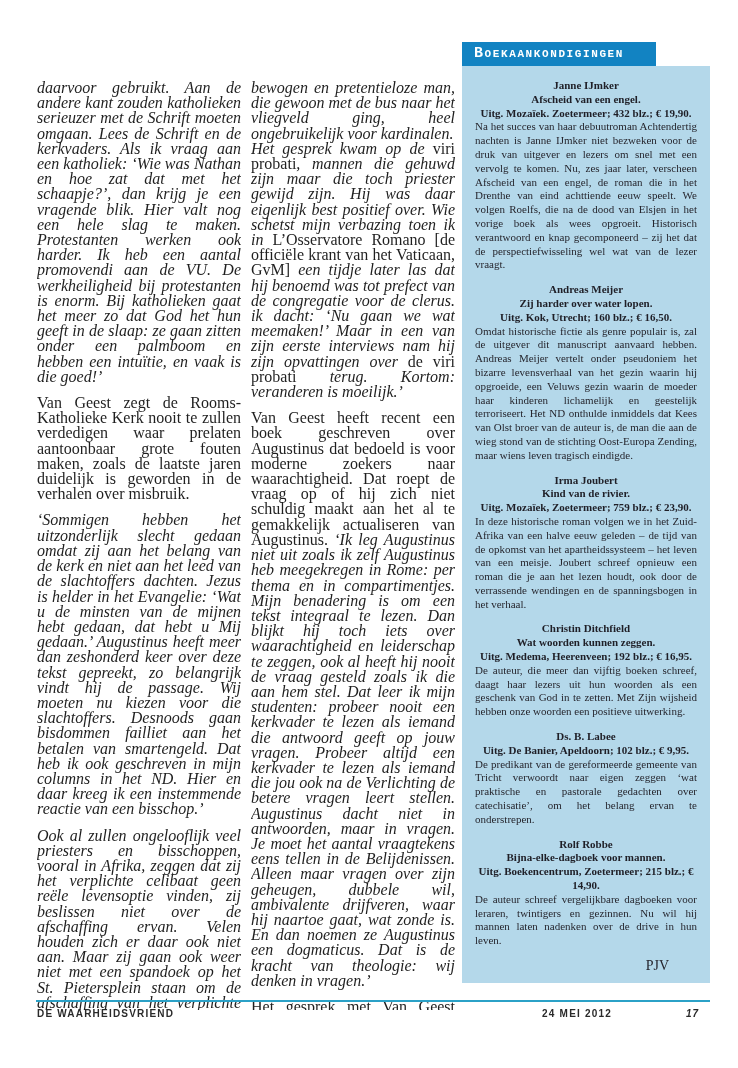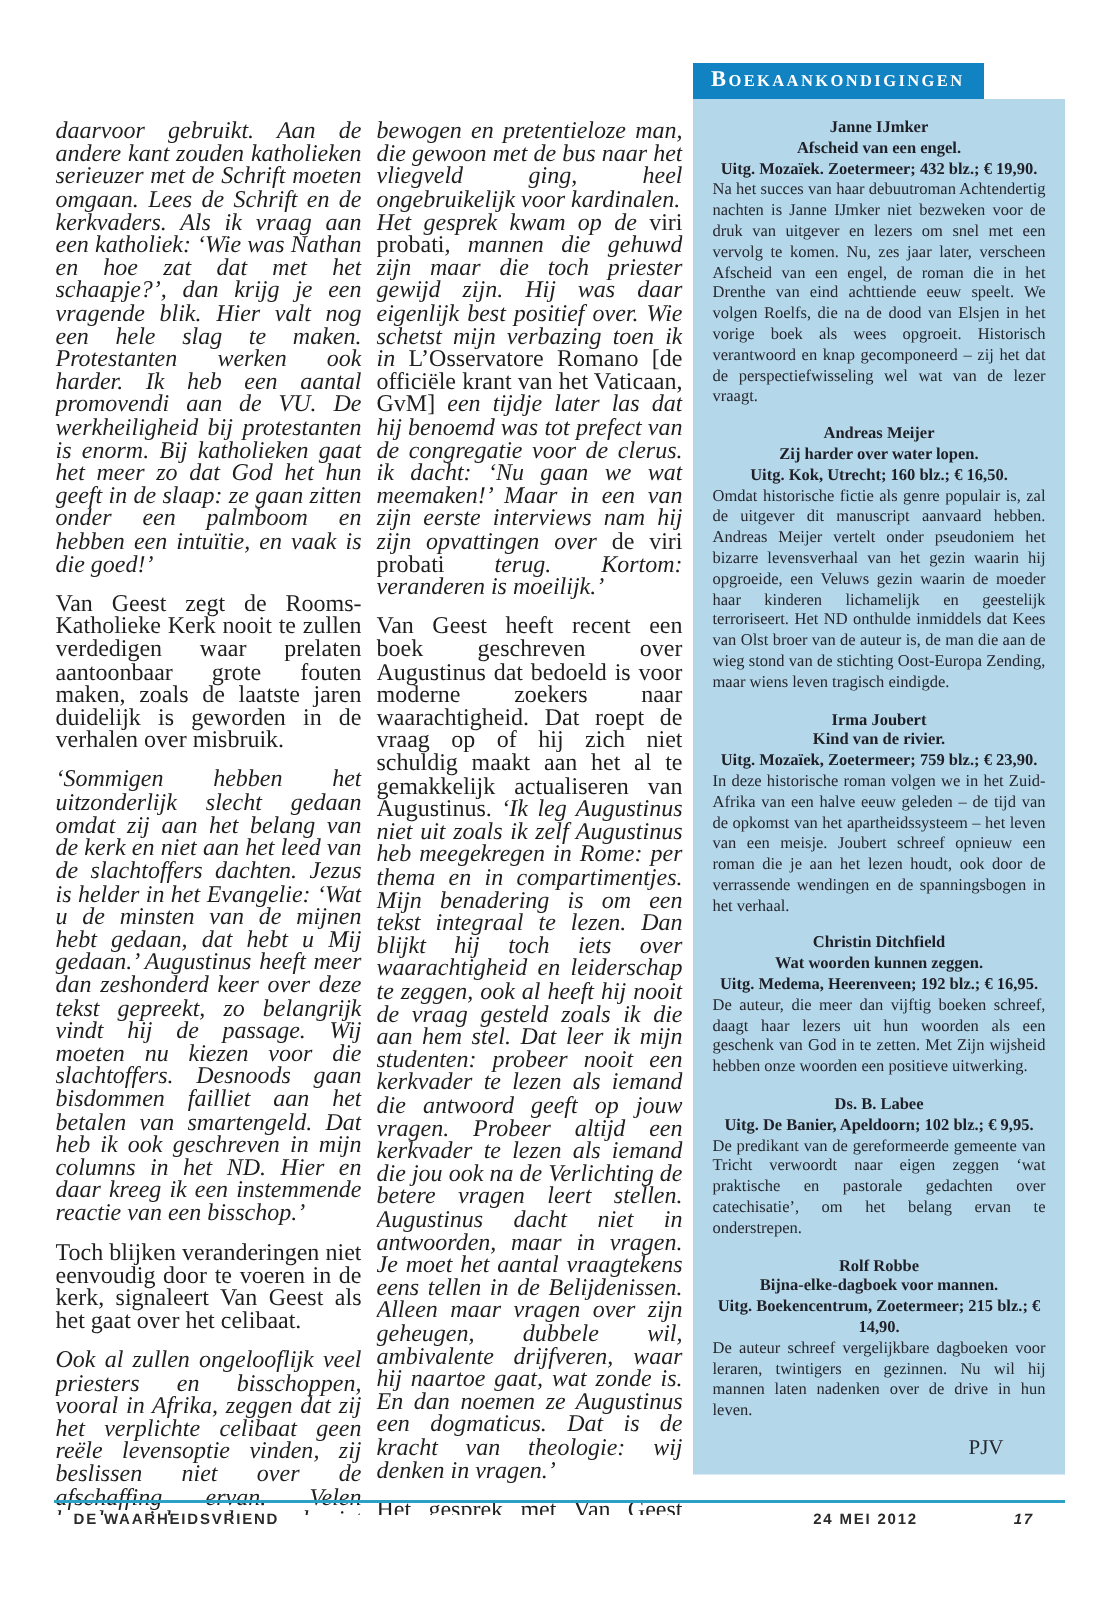--- a/index.html
+++ b/index.html
@@ -17,21 +17,21 @@
   .col1 { left:37px; }
   .col2 { left:251px; }
   .para { margin:0 0 11px 0; white-space:pre-line; }
   .it { font-style:italic; }
   .rm { font-style:normal; }
 
   
   .sidebar { position:absolute; left:462px; top:42px; width:248px; }
   .sidebar-header {
     width:194px; height:24px; box-sizing:border-box; background:#1283c2;
-    color:#ffffff; font-family:Liberation Serif, serif;
+    color:#ffffff; font-family:Liberation Mono, monospace;
     font-variant:small-caps; font-weight:bold; font-size:15px;
     letter-spacing:1.6px; line-height:23px; padding-left:12px;
   }
   .sidebar-body {
     box-sizing:border-box; width:248px; min-height:904px;
     background:#b4d8ea; padding:13px 13px 10px 13px;
     font-size:11px; line-height:13.8px; color:#26262e; text-align:justify;
   }
   .book { margin:0 0 11px 0; }
   .b-author, .b-title, .b-pub { font-weight:bold; color:#1f1f27; text-align:center; }
@@ -40,34 +40,33 @@
 
   
   .footer-rule {
     position:absolute; left:36px; top:1000px; width:674px; height:2px;
     background:#2ba1c7;
   }
   .footer-text {
     position:absolute; top:1008px; font-family:"Liberation Sans", sans-serif;
     font-size:10px; font-weight:bold; letter-spacing:1.2px; color:#2a2a2a;
   }
-  .f-mag  { left:37px;margin-left:12px; }
+  .f-mag  { left:37px; }
   .f-date { right:126px; }
-  .f-page { right:49px; letter-spacing:1px;font-style:italic; }
+  .f-page { right:39px; letter-spacing:1px;font-style:italic; }
 </style>
 </head>
 <body>
 
 <div class="page">
 
   <div class="col col1">
     <p class="para it">daarvoor gebruikt. Aan de andere kant zouden katholieken serieuzer met de Schrift moeten omgaan. Lees de Schrift en de kerkvaders. Als ik vraag aan een katholiek: ‘Wie was Nathan en hoe zat dat met het schaapje?’, dan krijg je een vragende blik. Hier valt nog een hele slag te maken. Protestanten werken ook harder. Ik heb een aantal promovendi aan de VU. De werkheiligheid bij protestanten is enorm. Bij katholieken gaat het meer zo dat God het hun geeft in de slaap: ze gaan zitten onder een palmboom en hebben een intuïtie, en vaak is die goed!’</p>
     <p class="para rm">Van Geest zegt de Rooms-Katholieke Kerk nooit te zullen verdedigen waar prelaten aantoonbaar grote fouten maken, zoals de laatste jaren duidelijk is geworden in de verhalen over misbruik.</p>
     <p class="para it">‘Sommigen hebben het uitzonderlijk slecht gedaan omdat zij aan het belang van de kerk en niet aan het leed van de slachtoffers dachten. Jezus is helder in het Evangelie: ‘Wat u de minsten van de mijnen hebt gedaan, dat hebt u Mij gedaan.’ Augustinus heeft meer dan zeshonderd keer over deze tekst gepreekt, zo belangrijk vindt hij de passage. Wij moeten nu kiezen voor die slachtoffers. Desnoods gaan bisdommen failliet aan het betalen van smartengeld. Dat heb ik ook geschreven in mijn columns in het ND. Hier en daar kreeg ik een instemmende reactie van een bisschop.’</p>
-    <p class="para rm">Toch blijken veranderingen niet eenvoudig door te voeren in de kerk, signaleert Van Geest als het gaat over het celibaat.</p>
     <p class="para it">Ook al zullen ongelooflijk veel priesters en bisschoppen, vooral in Afrika, zeggen dat zij het verplichte celibaat geen reële levensoptie vinden, zij beslissen niet over de afschaffing ervan. Velen houden zich er daar ook niet aan. Maar zij gaan ook weer niet met een spandoek op het St. Pietersplein staan om de afschaffing van het verplichte celibaat te bepleiten. Ook ik protesteer niet publiekelijk. Maar als ik hier in mijn studeerkamer priesters of prelaten spreek, deel ik met hen mijn zorgen wel. Een paar jaar geleden was ik met bisschop Muskens in Rome en logeerden wij in (...) het bisschoppenhotel. Je had daar bij het avondeten vaste plaatsen en daar zat ik een weekje aan tafel naast kardinaal Claudio Hummes, die toen nog aartsbisschop van Sao Paolo in Brazilië was: een zeer toegankelijke, sociaal</p>
   </div>
 
   <div class="col col2">
     <p class="para"><span class="it">bewogen en pretentieloze man, die gewoon met de bus naar het vliegveld ging, heel ongebruikelijk voor kardinalen.
 Het gesprek kwam op de </span><span class="rm">viri probati</span><span class="it">, mannen die gehuwd zijn maar die toch priester gewijd zijn. Hij was daar eigenlijk best positief over. Wie schetst mijn verbazing toen ik in </span><span class="rm">L’Osservatore Romano [de officiële krant van het Vaticaan, GvM]</span><span class="it"> een tijdje later las dat hij benoemd was tot prefect van de congregatie voor de clerus. ik dacht: ‘Nu gaan we wat meemaken!’ Maar in een van zijn eerste interviews nam hij zijn opvattingen over </span><span class="rm">de viri probati</span><span class="it"> terug. Kortom: veranderen is moeilijk.’</span></p>
     <p class="para"><span class="rm">Van Geest heeft recent een boek geschreven over Augustinus dat bedoeld is voor moderne zoekers naar waarachtigheid. Dat roept de vraag op of hij zich niet schuldig maakt aan het al te gemakkelijk actualiseren van Augustinus. </span><span class="it">‘Ik leg Augustinus niet uit zoals ik zelf Augustinus heb meegekregen in Rome: per thema en in compartimentjes. Mijn benadering is om een tekst integraal te lezen. Dan blijkt hij toch iets over waarachtigheid en leiderschap te zeggen, ook al heeft hij nooit de vraag gesteld zoals ik die aan hem stel. Dat leer ik mijn studenten: probeer nooit een kerkvader te lezen als iemand die antwoord geeft op jouw vragen. Probeer altijd een kerkvader te lezen als iemand die jou ook na de Verlichting de betere vragen leert stellen. Augustinus dacht niet in antwoorden, maar in vragen. Je moet het aantal vraagtekens eens tellen in de Belijdenissen. Alleen maar vragen over zijn geheugen, dubbele wil, ambivalente drijfveren, waar hij naartoe gaat, wat zonde is. En dan noemen ze Augustinus een dogmaticus. Dat is de kracht van theologie: wij denken in vragen.’</span></p>
     <p class="para rm">Het gesprek met Van Geest geeft te denken. Ik noem een paar dingen: hij signaleert – met een knipoog – werkheiligheid bij protestanten die altijd zo hoog opgeven van de genade en het werk van de Geest. Verder is er het vraagkarakter van de theologie. Zijn ook veel preken vaak niet sterk ‘antwoordend’ van aard, waardoor je als hoorder geen ruimte meer hebt om vragenderwijs te leren geloven? Ten slotte: de anekdote over kardinaal Hummes roept al lezend weerstand bij me op. Maar misschien houdt het me ook wel een spiegel voor: hoeveel disharmonie kan ik (kunnen wij) eigenlijk in de kerk verdragen?</p>
 
   </div>

